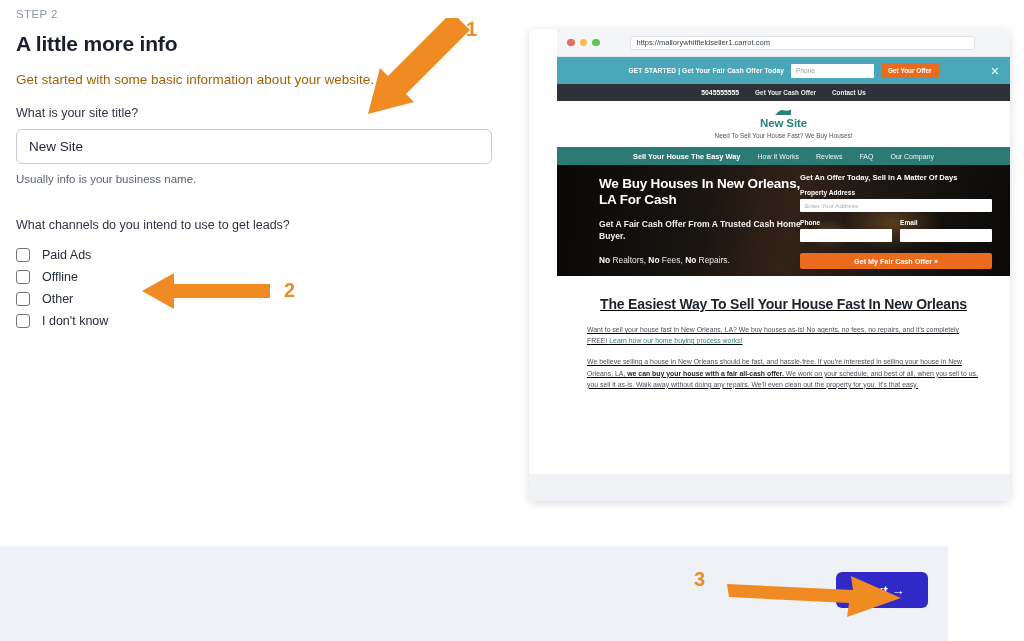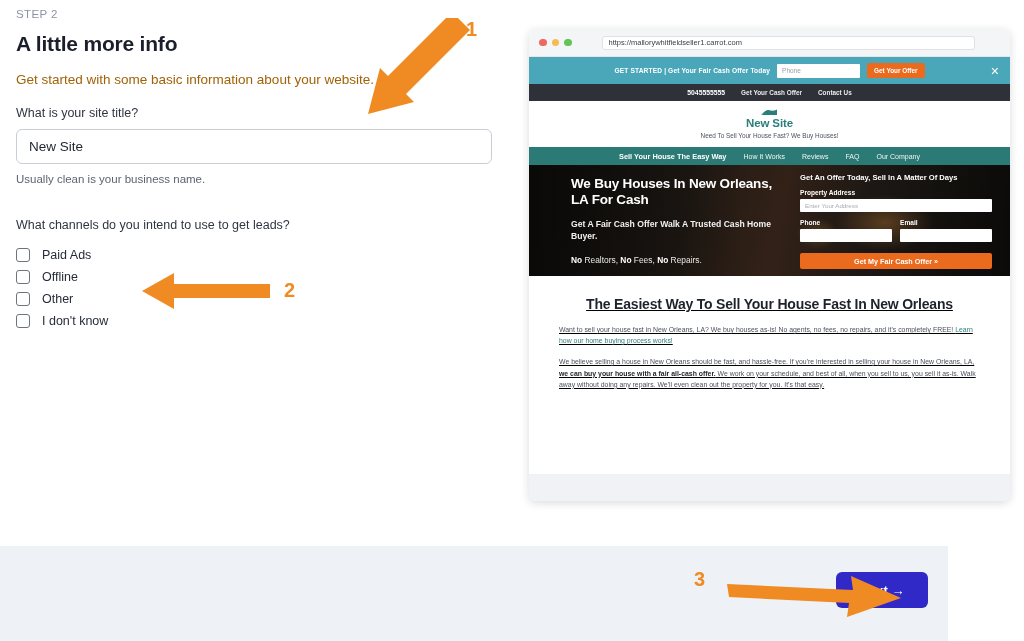--- a/index.html
+++ b/index.html
@@ -37,20 +37,21 @@
     width: 14px; height: 14px; border: 1.6px solid #6c7480; border-radius: 3px;
     background: #fff; margin-right: 12px; flex: none;
   }
   .check-label { font-size: 12.5px; color: #262c38; }
 
   
   .browser {
     position: absolute; left: 529px; top: 29px; width: 481px; height: 472px;
     background: #fff; border-radius: 7px; overflow: hidden;
     box-shadow: 0 2px 9px rgba(20,30,50,0.16);
+    padding-left: 28px;
   }
   .browser-bar {
     height: 28px; background: #f4f5f7; display: flex; align-items: center;
     padding: 0 10px; border-bottom: 1px solid #e4e6ea;
   }
   .dot { width: 7.5px; height: 7.5px; border-radius: 50%; margin-right: 5px; }
   .dot.r { background: #ec6a5f; } .dot.y { background: #f5bd4f; } .dot.g { background: #62c554; }
   .urlbar {
     flex: 1; margin-left: 25px; margin-right: 25px; height: 14px;
     background: #fff; border: 1px solid #dfe1e5; border-radius: 3px;
@@ -173,21 +174,21 @@
 
 <div class="page">
 
   <div class="form-panel">
     <div class="step-label">STEP 2</div>
     <div class="form-title">A little more info</div>
     <div class="form-sub">Get started with some basic information about your website.</div>
 
     <div class="field-label">What is your site title?</div>
     <input class="text-input" type="text" value="New Site" style="">
-    <div class="field-hint">Usually clean is your business name.</div>
+    <div class="field-hint">Usually info is your business name.</div>
 
     <div class="channels-q">What channels do you intend to use to get leads?</div>
 
     <div class="check-row">
       <span class="checkbox"></span>
       <span class="check-label">Paid Ads</span>
     </div>
     <div class="check-row">
       <span class="checkbox"></span>
       <span class="check-label">Offline</span>
@@ -237,21 +238,21 @@
       <span class="main">Sell Your House The Easy Way</span>
       <a>How It Works</a>
       <a>Reviews</a>
       <a>FAQ</a>
       <a>Our Company</a>
     </div>
 
     <div class="hero">
       <div class="hero-left">
         <div class="hero-h1">We Buy Houses In New Orleans, LA For Cash</div>
-        <div class="hero-h2">Get A Fair Cash Offer Walk A Trusted Cash Home Buyer.</div>
+        <div class="hero-h2">Get A Fair Cash Offer From A Trusted Cash Home Buyer.</div>
         <div class="hero-h3"><b>No</b><span> Realtors, </span><b>No</b><span> Fees, </span><b>No</b><span> Repairs.</span></div>
       </div>
 
       <div class="hero-form">
         <div class="hf-title">Get An Offer Today, Sell In A Matter Of Days</div>
         <div class="hf-label">Property Address</div>
         <div class="hf-input">Enter Your Address</div>
         <div class="hf-row">
           <div class="hf-col">
             <div class="hf-label">Phone</div>

